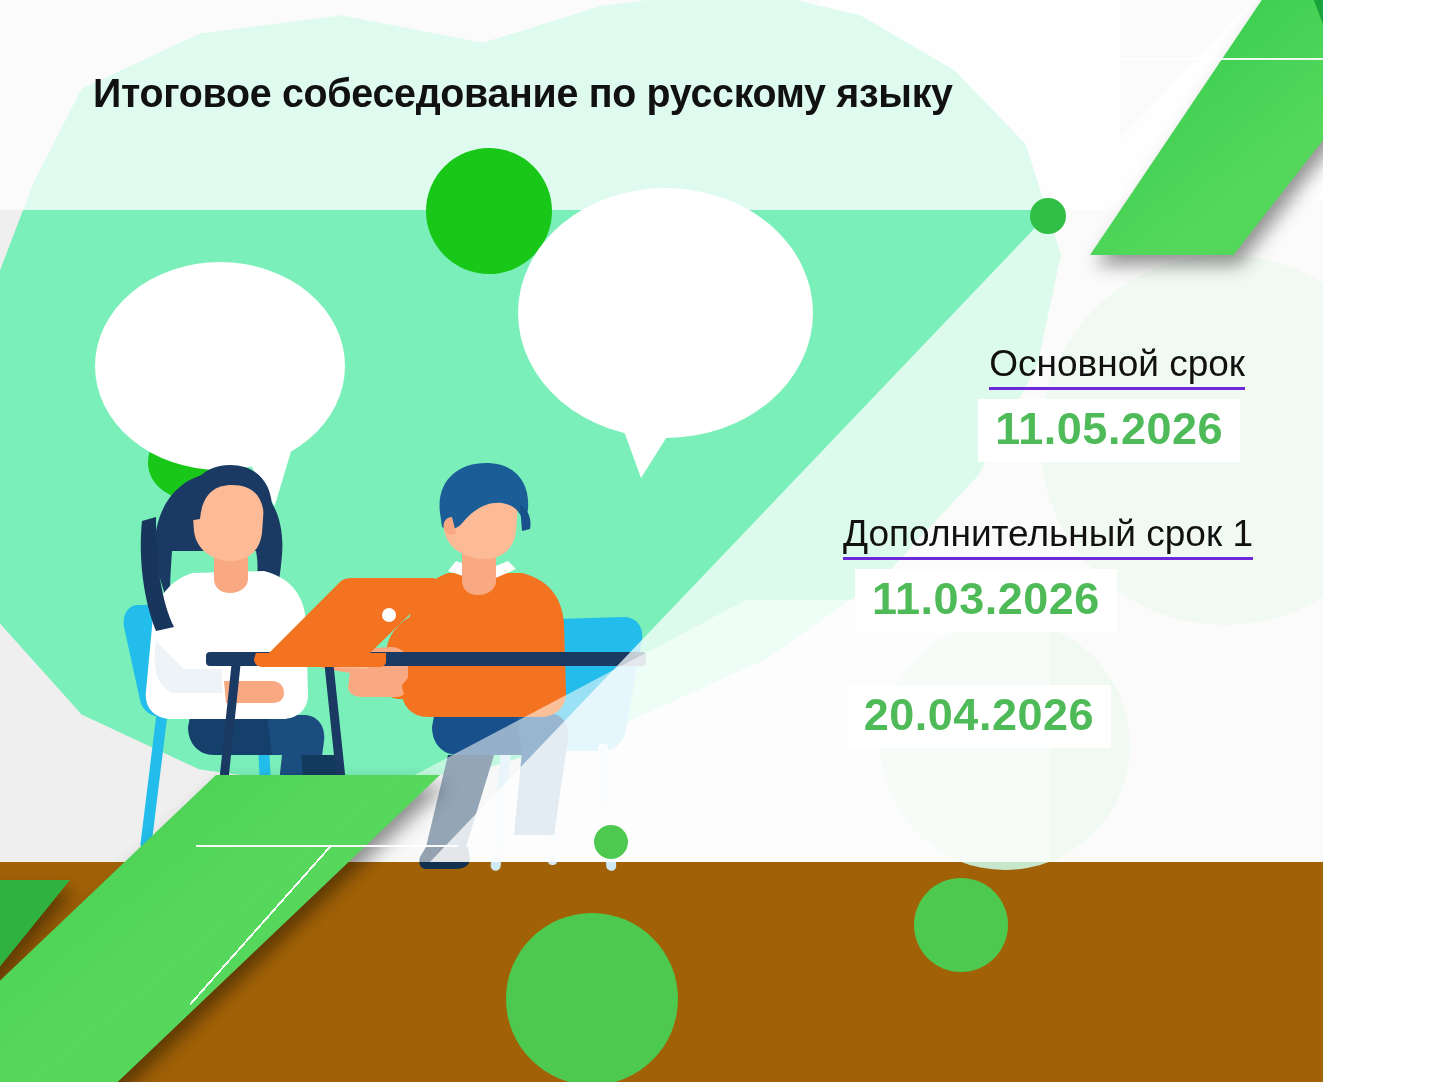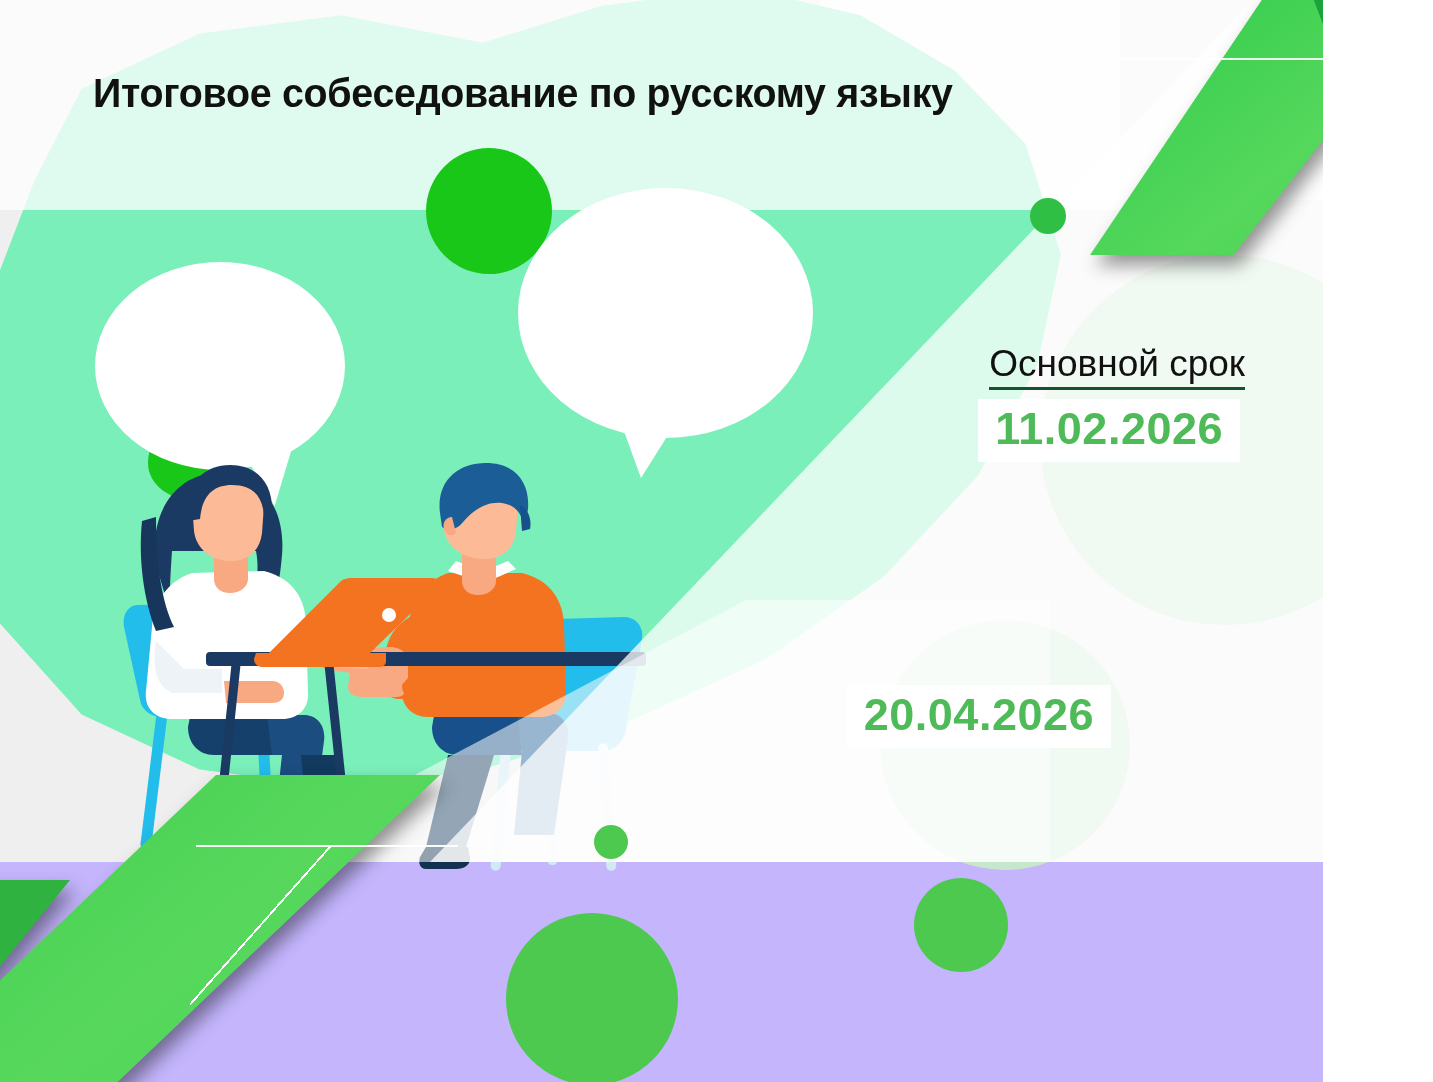--- a/index.html
+++ b/index.html
@@ -4,21 +4,21 @@
 <title>Итоговое собеседование по русскому языку</title>
 <style>
   html,body{margin:0;padding:0;background:#ffffff;}
   body{font-family:"Liberation Sans","DejaVu Sans",sans-serif;}
 
   #poster{
     position:relative;
     width:1323px;
     height:1082px;
     overflow:hidden;
-    background:#c4b5fd;
+    background:#a16207;
   }
 
   
   .layer{position:absolute;pointer-events:none;}
 
   
   .grey-panel{
     left:0;top:0;width:1433px;height:862px;
     background:#efefef;
   }
@@ -133,21 +133,21 @@
     letter-spacing:-0.3px;white-space:nowrap;
     font-family:"Liberation Sans","DejaVu Sans",sans-serif;
     transform:scaleX(0.96);transform-origin:left center;
   }
 
   
   .date-group{position:absolute;text-align:right;}
   .date-label{
     display:inline-block;
     font-size:37px;font-weight:400;color:#111111;
-    border-bottom:3px solid #14532d;
+    border-bottom:3px solid #6d28d9;
     padding-bottom:2px;white-space:nowrap;
     font-family:"Liberation Sans","DejaVu Sans",sans-serif;
   }
   .date-value{
     display:inline-block;margin-top:9px;
     background:#ffffff;
     padding:4px 17px 7px 17px;
     font-size:45px;font-weight:700;color:#4fbb58;
     letter-spacing:0.5px;white-space:nowrap;
     font-family:"Liberation Sans","DejaVu Sans",sans-serif;
@@ -277,24 +277,32 @@
   <div class="layer dot dot-b1"></div>
   <div class="layer dot dot-b2"></div>
 
   <div id="title">Итоговое собеседование по русскому языку</div>
 
   <div class="date-group dg-0">
     <div>
       <span class="date-label">Основной срок</span>
     </div>
     <div class="value-wrap">
-      <span class="date-value">11.02.2026</span>
-    </div>
-  </div>
-
+      <span class="date-value">11.05.2026</span>
+    </div>
+  </div>
+
+  <div class="date-group dg-1">
+    <div>
+      <span class="date-label">Дополнительный срок 1</span>
+    </div>
+    <div class="value-wrap">
+      <span class="date-value">11.03.2026</span>
+    </div>
+  </div>
 
   <div class="date-group dg-2">
     <div class="value-wrap">
       <span class="date-value">20.04.2026</span>
     </div>
   </div>
 
 </div>
 
 </body></html>

